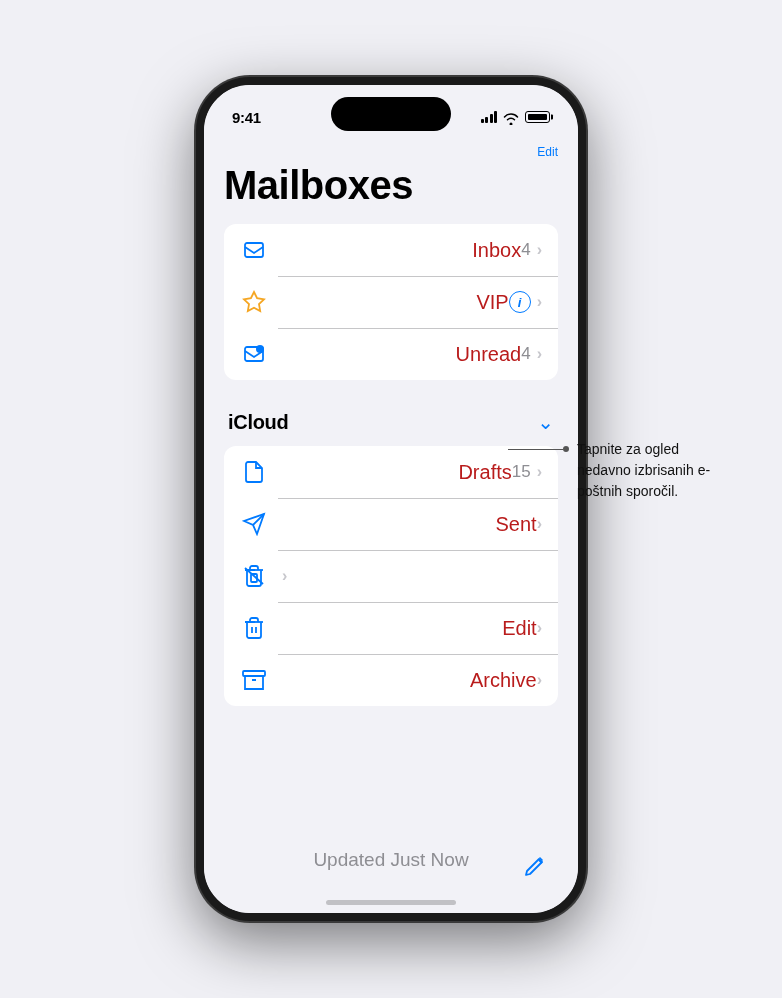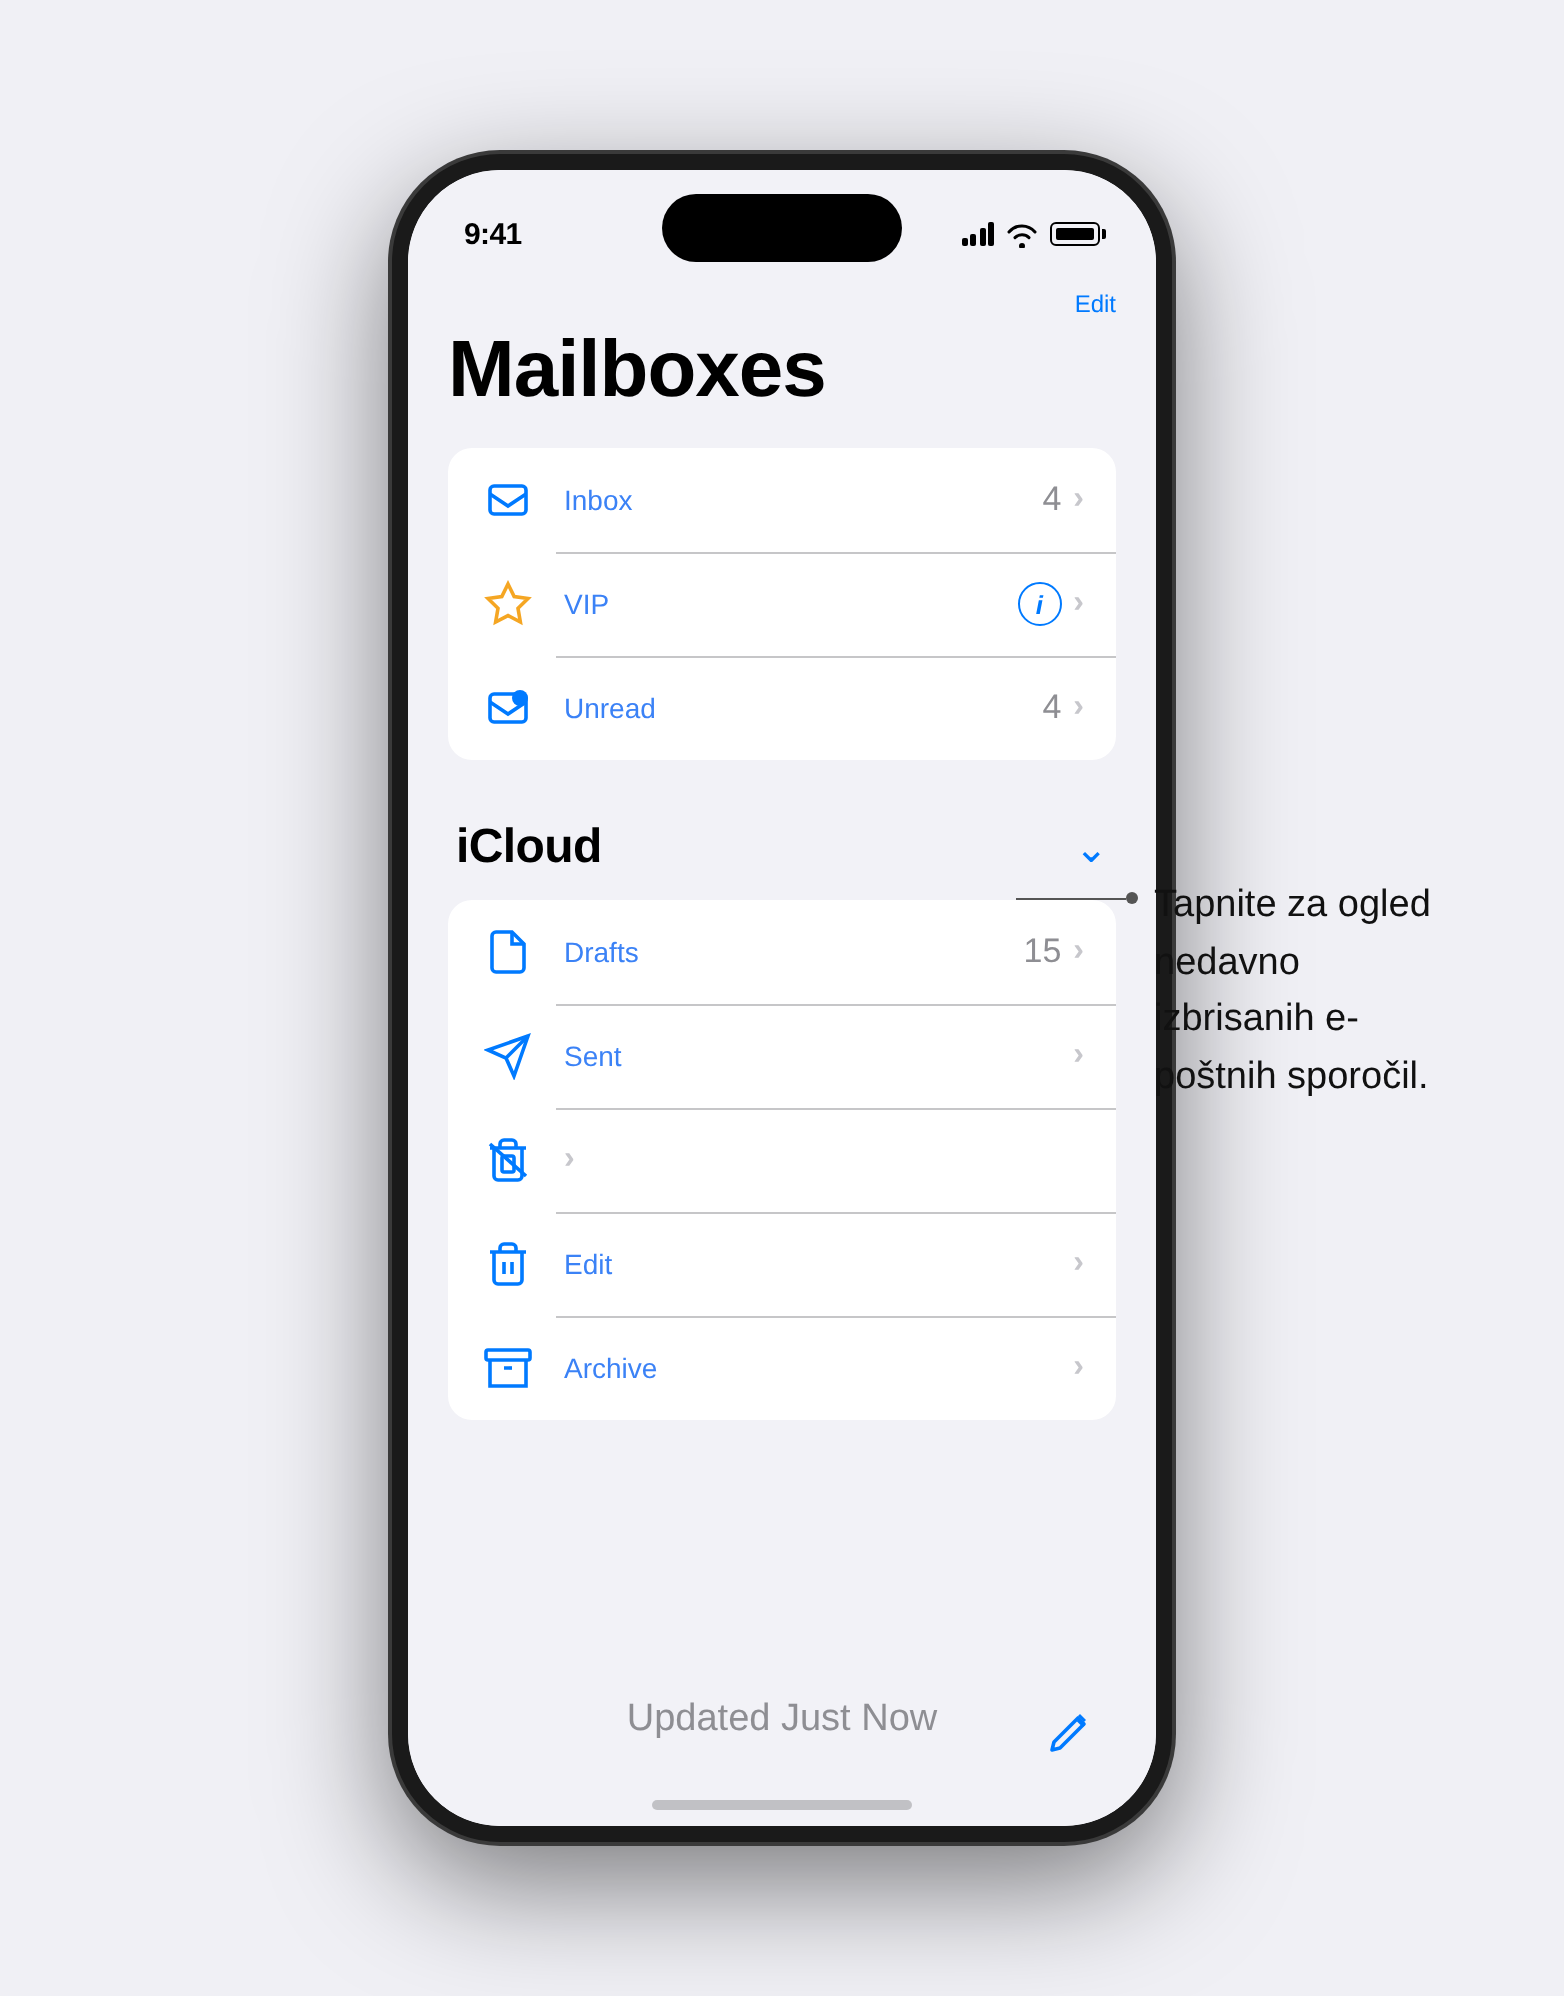--- a/index.html
+++ b/index.html
@@ -209,24 +209,25 @@
       justify-content: center;
       flex-shrink: 0;
     }
 
     .item-icon svg {
       width: 24px;
       height: 24px;
     }
 
     .item-label {
-      font-size: 14px;
-      color: #3b82f6;
+      font-size: 20px;
+      color: #b91c1c;
       flex: 1;
       font-weight: 400;
+      text-align: right;
     }
 
     .item-right {
       display: flex;
       align-items: center;
       gap: 6px;
       color: #8e8e93;
     }
 
     .item-count {
@@ -256,21 +257,21 @@
     
     .section-header {
       display: flex;
       align-items: center;
       justify-content: space-between;
       padding: 8px 4px 8px;
       margin-bottom: 4px;
     }
 
     .section-title {
-      font-size: 24px;
+      font-size: 20px;
       font-weight: 600;
       color: #000;
       letter-spacing: -0.3px;
     }
 
     .section-chevron {
       color: #007aff;
       font-size: 20px;
     }
 
@@ -502,16 +503,16 @@
         </div>
       </div>
 
       <div class="home-indicator"></div>
     </div>
   </div>
 
   <div style="position:absolute; right:50px; top:50%; transform:translateY(-60px); display:flex; align-items:flex-start;">
     <div style="width:55px; height:1px; background:#555; margin-top:10px; flex-shrink:0;"></div>
     <div style="width:6px; height:6px; background:#555; border-radius:50%; margin-top:7px; flex-shrink:0;"></div>
-    <div style="font-size:19px; color:#111; line-height:1.5; max-width:155px; margin-left:8px;">Tapnite za ogled nedavno izbrisanih e-poštnih sporočil.</div>
+    <div style="font-size:14px; color:#111; line-height:1.5; max-width:155px; margin-left:8px;">Tapnite za ogled nedavno izbrisanih e-poštnih sporočil.</div>
   </div>
 
 </div>
 
 </body></html>

